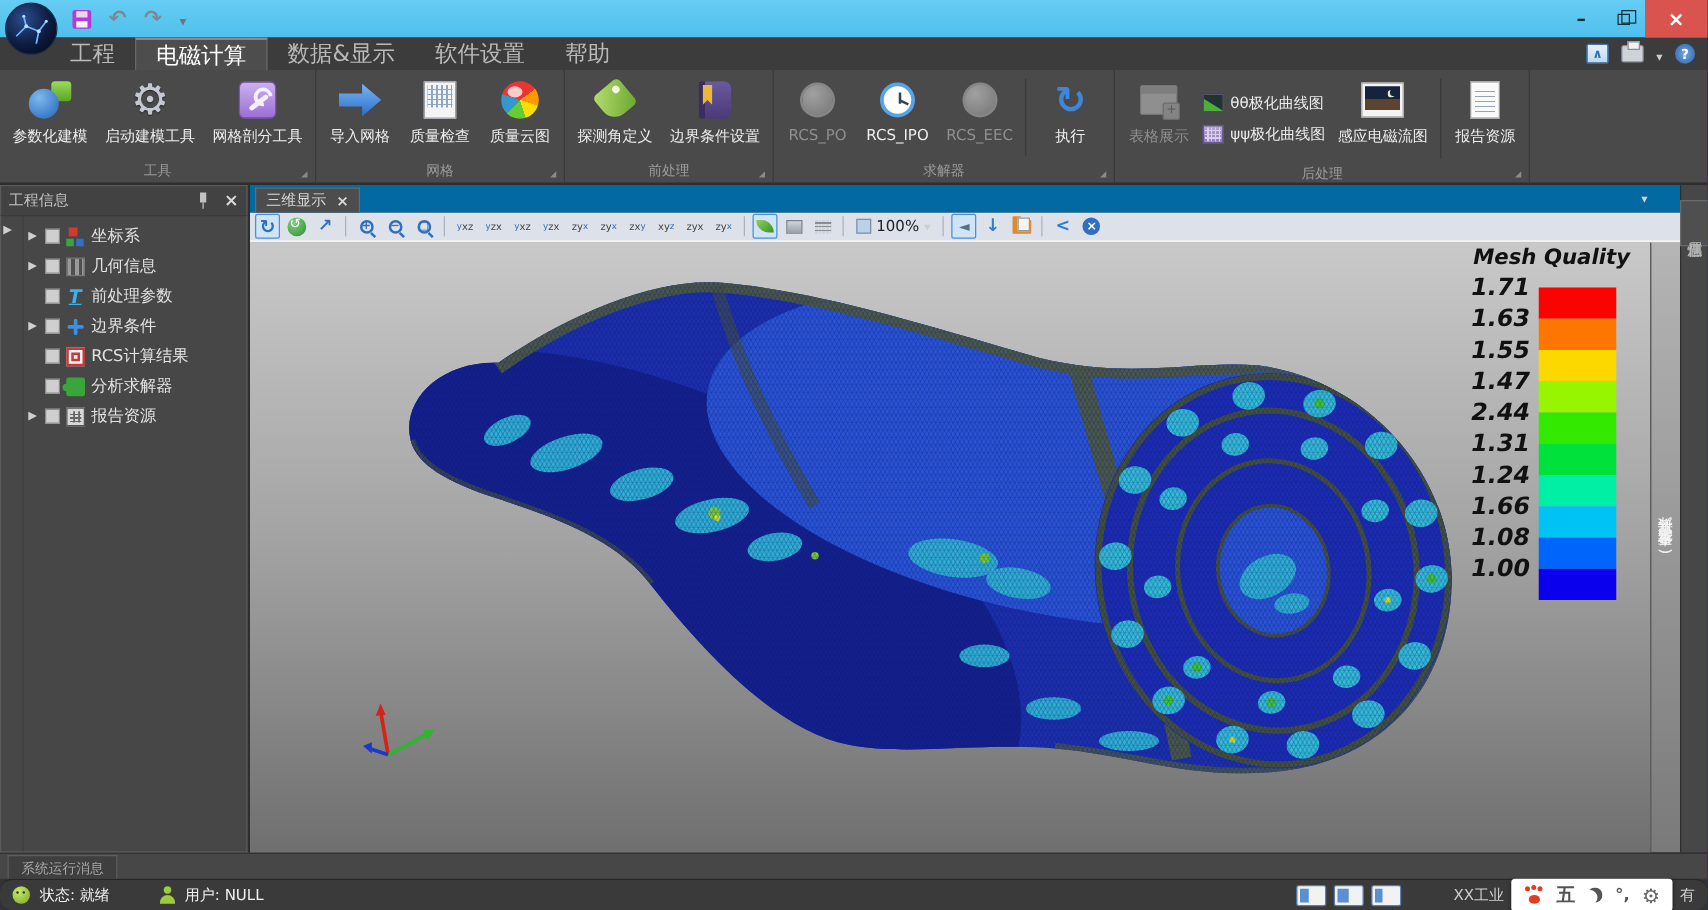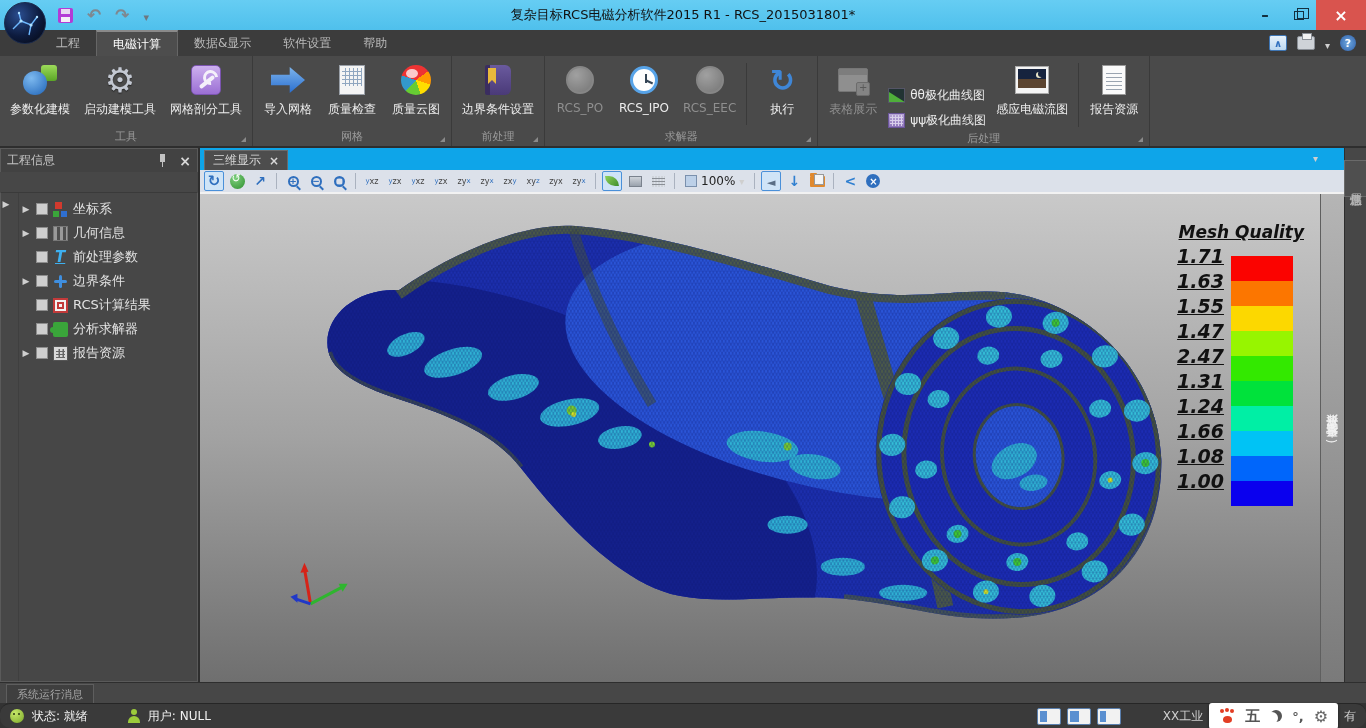--- a/index.html
+++ b/index.html
@@ -25,21 +25,21 @@
   .wc { width:34px; display:flex; align-items:center; justify-content:center; color:#13303f; font-size:13px; }
   .wc-close { width:50px; background:#d9544e; color:#fff; }
   .ic-min::before { content:"–"; font-weight:bold; font-size:15px; }
   .ic-restore { width:10px; height:9px; border:1px solid #13303f; position:relative; background:transparent; }
   .ic-restore::before { content:""; position:absolute; left:2px; top:-4px; width:10px; height:9px; border:1px solid #13303f; }
   .ic-close::before { content:"×"; font-size:16px; font-weight:bold; }
 
   
   .menubar { height:26px; background:#3c3c3c; display:flex; align-items:stretch; position:relative; }
   .mtabs { display:flex; margin-left:40px; }
-  .mtab { padding:0 16px; display:flex; align-items:center; font-size:12px; color:#b9b9b9; cursor:default; }
+  .mtab { padding:0 16px; display:flex; align-items:center; font-size:18px; color:#b9b9b9; cursor:default; }
   .mtab.active { background:#4d4d4d; color:#fff; border:1px solid #666; border-bottom:none; border-top:2px solid #8a8a8a; }
   .menubar-right { margin-left:auto; display:flex; align-items:center; gap:10px; padding-right:10px; }
   .ic-collapse { width:18px; height:16px; background:linear-gradient(#e8f2fb,#bcd8f0); border:1px solid #3f76b4; border-radius:2px;
                  color:#2f6fbe; font-size:10px; display:flex; align-items:center; justify-content:center; }
   .ic-collapse::before { content:"∧"; font-weight:bold; }
   .ic-printer { width:18px; height:14px; background:#cfd3d8; border:1px solid #8a8f96; border-radius:2px; position:relative; }
   .ic-printer::before { content:""; position:absolute; left:4px; top:-4px; width:8px; height:5px; background:#f2f2f2; border:1px solid #8a8f96; }
   .mini-caret::before { content:"▾"; color:#cfcfcf; font-size:10px; }
   .ic-help { width:16px; height:16px; border-radius:50%; background:radial-gradient(#6ea8e0,#2f5fa8); color:#fff;
              font-size:11px; font-weight:bold; display:flex; align-items:center; justify-content:center; }
@@ -97,21 +97,21 @@
   .ic-report { width:24px; height:30px; background:#fafafa; border:1px solid #999; position:relative; }
   .ic-report::before { content:""; position:absolute; inset:4px 3px;
        background:repeating-linear-gradient(#0000 0 3px,#9aa4b0 3px 4px); }
   .ic-report::after { content:""; position:absolute; left:-5px; top:3px; width:24px; height:30px; background:#fff; border:1px solid #999; z-index:-1; }
   .vsep { width:1px; background:#3a3a3a; margin:4px 2px; align-self:stretch; }
 
   
   .main { flex:1; display:flex; background:#474747; min-height:0; }
 
   
-  .project-panel { width:200px; background:#474747; border-right:2px solid #2e2e2e; display:flex; flex-direction:column;gap:20px; }
+  .project-panel { width:200px; background:#474747; border-right:2px solid #2e2e2e; display:flex; flex-direction:column; }
   .pp-header { height:24px; display:flex; align-items:center; padding:0 6px; color:#c2c2c2; font-size:12px; border:1px solid #5a5a5a; border-bottom:none; background:#424242; }
   .pp-title { flex:1; }
   .ic-pin { width:9px; height:13px; position:relative; margin-right:12px; }
   .ic-pin::before { content:""; position:absolute; left:2px; top:0; width:5px; height:8px; background:#c2c2c2; }
   .ic-pin::after { content:""; position:absolute; left:4px; top:8px; width:1px; height:5px; background:#c2c2c2; }
   .ic-x::before { content:"×"; color:#d8d8d8; font-size:14px; font-weight:bold; }
   .pp-body { flex:1; border:1px solid #5a5a5a; border-top:1px solid #3a3a3a; padding:4px 0; position:relative; }
   .pp-gutter { position:absolute; left:0; top:0; bottom:0; width:18px; border-right:1px solid #3f3f3f; }
   .tree { margin-left:20px; }
   .trow { display:flex; align-items:center; height:24px; gap:5px; color:#e2e2e2; font-size:13px; }
@@ -128,21 +128,21 @@
   .ti-solver { background:#3aa53a; border-radius:2px; }
   .ti-solver::before { content:""; position:absolute; left:-3px; top:5px; width:6px; height:6px; border-radius:50%; background:#3aa53a; }
   .ti-rcs { border:2px solid #c23a3a; background:#f2f2f2; }
   .ti-rcs::before { content:""; position:absolute; inset:2px; border:2px solid #c23a3a; }
   .ti-report { background:#d8d8d8; border:1px solid #555; }
   .ti-report::before { content:""; position:absolute; inset:2px;
       background:repeating-linear-gradient(#0000 0 2px,#666 2px 3px),repeating-linear-gradient(90deg,#0000 0 2px,#666 3px 4px); }
 
   
   .center { flex:1; display:flex; flex-direction:column; min-width:0; }
-  .vtabs { height:22px; background:#0ea5e9; display:flex; align-items:flex-end; padding-left:4px; position:relative; }
+  .vtabs { height:22px; background:#0369a1; display:flex; align-items:flex-end; padding-left:4px; position:relative; }
   .vtab { height:20px; background:#4d4d4d; border:1px solid #6a6a6a; border-bottom:none; color:#d8d8d8; font-size:12px;
           display:flex; align-items:center; gap:8px; padding:0 8px; }
   .vtab .ic-x::before { font-size:12px; }
   .vtabs-caret { position:absolute; right:26px; bottom:4px; }
   .vtoolbar { height:24px; background:#dce1ea; border-bottom:2px solid #f2f2f2; display:flex; align-items:center; gap:3px; padding:0 4px; }
   .tbtn { height:20px; min-width:20px; display:flex; align-items:center; justify-content:center; border:1px solid transparent; border-radius:2px; background:none; padding:0 1px; font-family:inherit; }
   .tbtn.sel { border-color:#4a90d9; background:#cfe4f7; }
   .tsep { width:1px; height:16px; background:#aab2bf; margin:0 3px; }
   .ic-rotate::before { content:"↻"; color:#2f6fbe; font-size:15px; font-weight:bold; }
   .ic-orbit { width:15px; height:15px; border-radius:50%; background:radial-gradient(circle at 35% 30%,#7ed07e,#2e8f2e); position:relative; }
@@ -167,21 +167,21 @@
   .ic-folder::after { content:""; position:absolute; right:1px; top:-2px; width:8px; height:9px; background:#f4f4f4; border:1px solid #999; }
   .ic-share::before { content:"<"; color:#2f7fd0; font-size:14px; font-weight:bold; }
   .ic-delview { width:14px; height:14px; border-radius:50%; background:#2f6fbe; color:#fff; font-size:10px; display:flex; align-items:center; justify-content:center; }
   .ic-delview::before { content:"×"; font-weight:bold; }
 
   
   .vwrap { flex:1; display:flex; min-height:0; }
   .viewport { flex:1; position:relative; background:linear-gradient(180deg,#c9c9c9 0%, #a2a2a2 50%, #6f6f6f 100%); overflow:hidden; }
   .viewport svg.scene { position:absolute; inset:0; width:100%; height:100%; }
 
-  .legend { position:absolute; top:28px; right:16px; color:#111;text-decoration:underline; }
+  .legend { position:absolute; top:2px; right:16px; color:#111; }
   .legend-title { font-size:17px; font-weight:bold; font-style:italic; margin-bottom:4px; text-align:center; }
   .legend-body { display:flex; }
   .legend-labels { display:flex; flex-direction:column; width:52px;align-items:center; }
   .legend-labels span { height:25px; line-height:20px; font-size:19px; font-style:italic; font-weight:bold; text-align:right; padding-right:8px; }
   .legend-bar { display:flex; flex-direction:column; width:62px; margin-top:10px; }
   .legend-bar i { height:25px; display:block; }
 
   
   .collapsed-strip { width:24px; background:linear-gradient(180deg,#b5b5b5,#7a7a7a); border-left:1px solid #5f5f5f;
         display:flex; align-items:center; justify-content:center; }
@@ -230,21 +230,20 @@
           <circle cx="14" cy="10" r="1.2" fill="#aee0ff"></circle>
           <circle cx="32" cy="14" r="1.2" fill="#aee0ff"></circle>
         </svg>
     </div>
     <div class="qat">
       <span class="ic-save"></span>
       <span class="ic-undo"></span>
       <span class="ic-redo"></span>
       <span class="ic-caret"></span>
     </div>
-    <div class="title-text">复杂目标RCS电磁分析软件2015 R1 - RCS_2015031801*</div>
     <div class="wincontrols">
       <span class="wc ic-min"></span>
       <span class="wc">
           <i class="ic-restore"></i>
         </span>
       <span class="wc wc-close ic-close"></span>
     </div>
   </div>
 
   <div class="menubar">
@@ -320,20 +319,26 @@
           <span>质量云图</span>
         </button>
       </div>
       <div class="rlabel"><span>网格</span><i class="corner"></i></div>
     </div>
 
     <div class="rgroup">
       <div class="ritems">
         <button class="rbtn">
           <span class="ricon">
+              <i class="ic-tag"></i>
+            </span>
+          <span>探测角定义</span>
+        </button>
+        <button class="rbtn">
+          <span class="ricon">
               <i class="ic-book"></i>
             </span>
           <span>边界条件设置</span>
         </button>
       </div>
       <div class="rlabel"><span>前处理</span><i class="corner"></i></div>
     </div>
 
     <div class="rgroup">
       <div class="ritems">
@@ -367,21 +372,21 @@
     </div>
 
     <div class="rgroup">
       <div class="ritems">
         <button class="rbtn disabled">
           <span class="ricon">
               <i class="ic-table"></i>
             </span>
           <span>表格展示</span>
         </button>
-        <div style="display:flex;flex-direction:column;justify-content:flex-end;gap:4px;height:72px;">
+        <div style="display:flex;flex-direction:column;justify-content:center;gap:4px;height:72px;">
           <button class="small-item">
             <i class="ic-theta"></i>
             <span>θθ极化曲线图</span>
           </button>
           <button class="small-item">
             <i class="ic-psi"></i>
             <span>ψψ极化曲线图</span>
           </button>
         </div>
         <button class="rbtn">
@@ -672,21 +677,21 @@
           </svg>
 
           <div class="legend">
             <div class="legend-title">Mesh Quality</div>
             <div class="legend-body">
               <div class="legend-labels">
                 <span>1.71</span>
                   <span>1.63</span>
                 <span>1.55</span>
                   <span>1.47</span>
-                <span>2.47</span>
+                <span>2.44</span>
                   <span>1.31</span>
                 <span>1.24</span>
                   <span>1.66</span>
                 <span>1.08</span>
                   <span>1.00</span>
               </div>
               <div class="legend-bar">
                 <i style="background: rgb(251, 3, 0);"></i>
                   <i style="background: rgb(252, 118, 0);"></i>
                 <i style="background: rgb(252, 216, 0);"></i>

